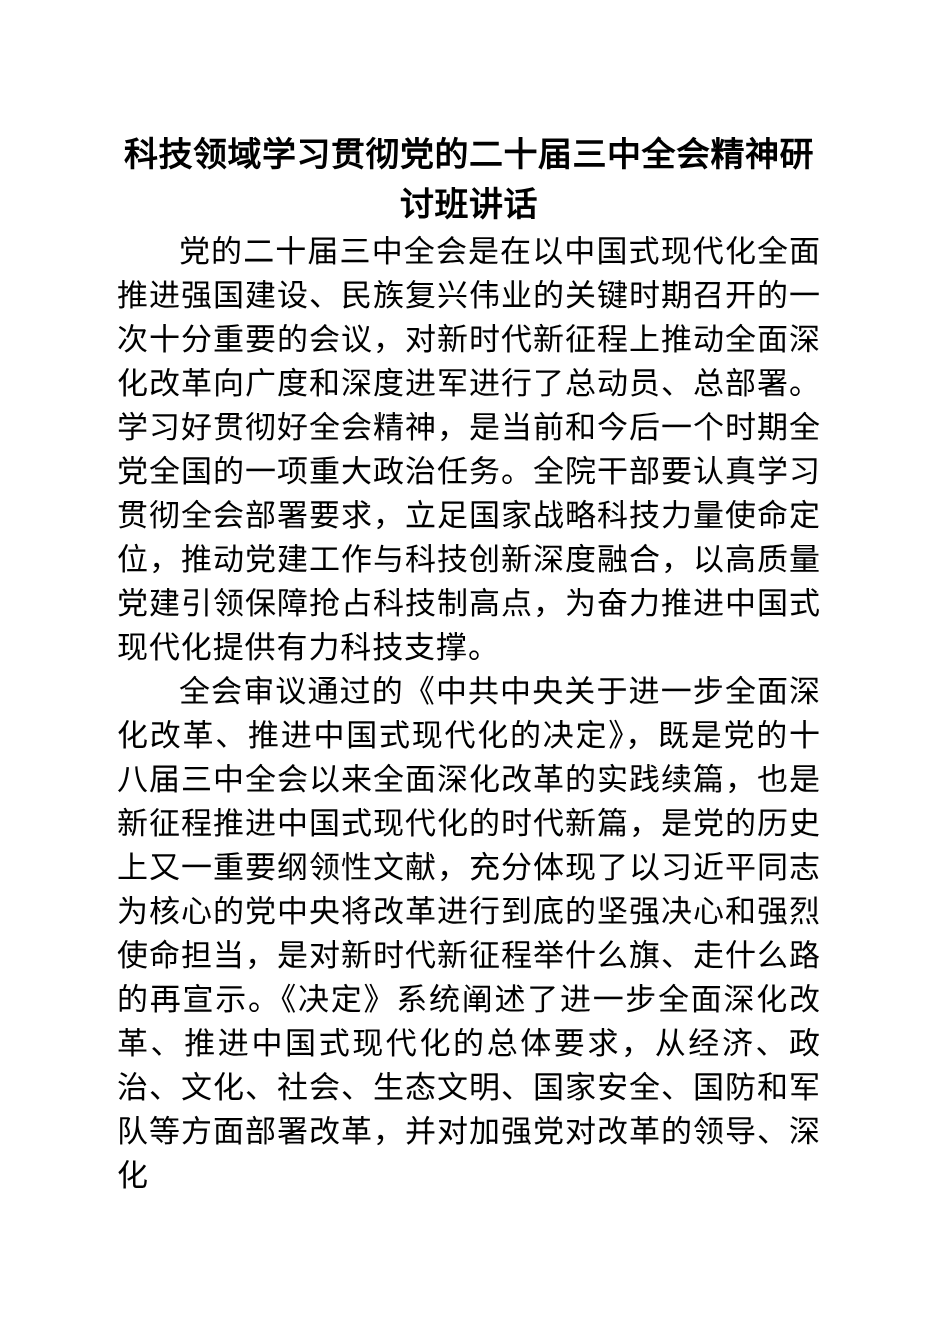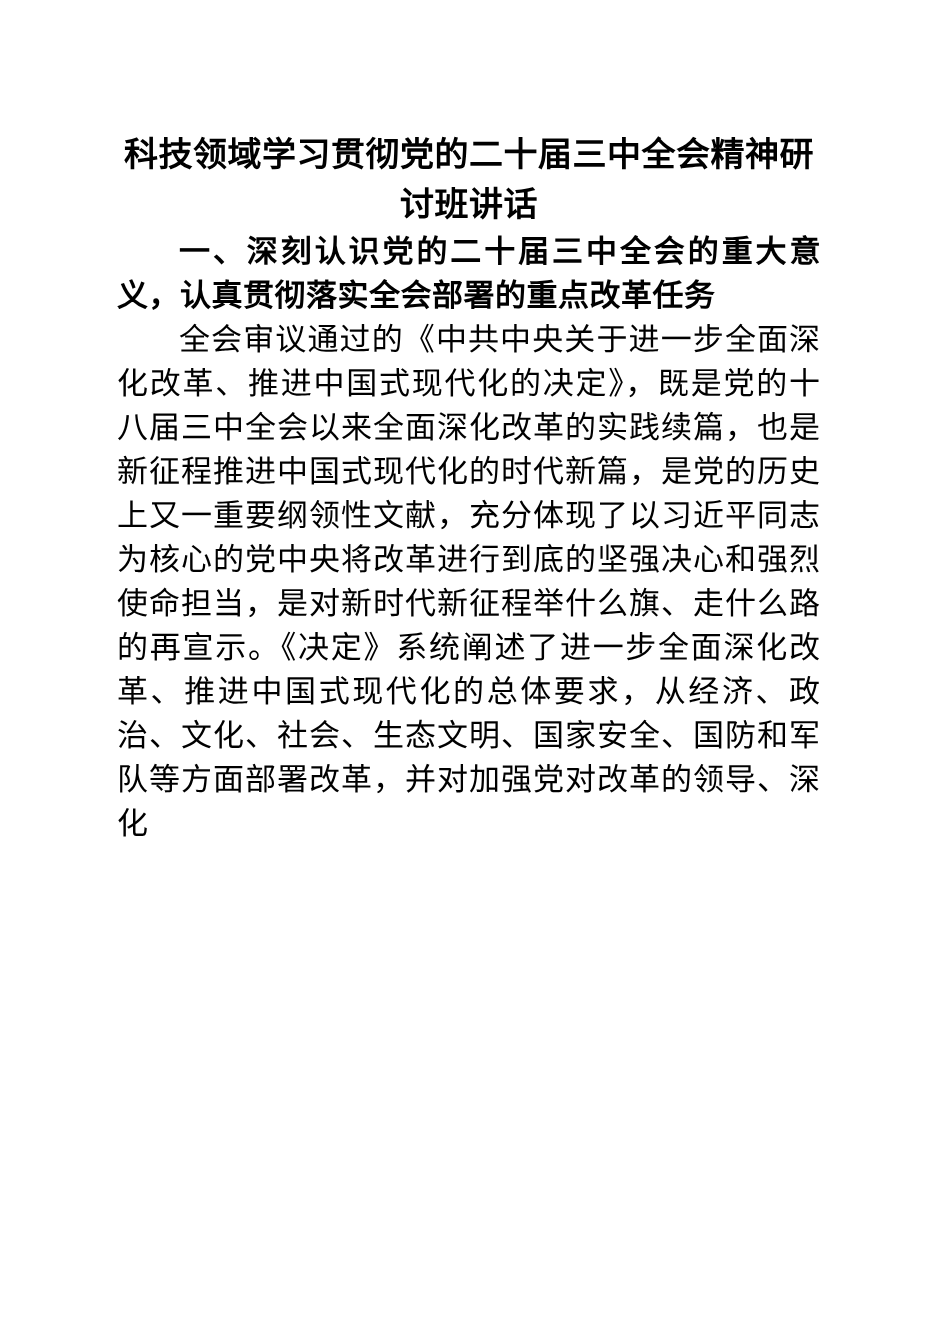--- a/index.html
+++ b/index.html
@@ -110,20 +110,20 @@
 
 <div id="page">
 
   <div id="doc-body">
 
     <div class="title-block">
       <h1 class="doc-title">科技领域学习贯彻党的二十届三中全会精神研讨班讲话</h1>
     </div>
 
 
+    <p class="para">党的二十届三中全会是在以中国式现代化全面推进强国建设、民族复兴伟业的关键时期召开的一次十分重要的会议，对新时代新征程上推动全面深化改革向广度和深度进军进行了总动员、总部署。学习好贯彻好全会精神，是当前和今后一个时期全党全国的一项重大政治任务。全院干部要认真学习贯彻全会部署要求，立足国家战略科技力量使命定位，推动党建工作与科技创新深度融合，以高质量党建引领保障抢占科技制高点，为奋力推进中国式现代化提供有力科技支撑。</p>
 
-    <p class="section-heading">一、深刻认识党的二十届三中全会的重大意义，认真贯彻落实全会部署的重点改革任务</p>
 
     <p class="para para-continued">全会审议通过的《中共中央关于进一步全面深化改革、推进中国式现代化的决定》，既是党的十八届三中全会以来全面深化改革的实践续篇，也是新征程推进中国式现代化的时代新篇，是党的历史上又一重要纲领性文献，充分体现了以习近平同志为核心的党中央将改革进行到底的坚强决心和强烈使命担当，是对新时代新征程举什么旗、走什么路的再宣示。《决定》系统阐述了进一步全面深化改革、推进中国式现代化的总体要求，从经济、政治、文化、社会、生态文明、国家安全、国防和军队等方面部署改革，并对加强党对改革的领导、深化</p>
 
   </div>
 
 </div>
 
 </body></html>

